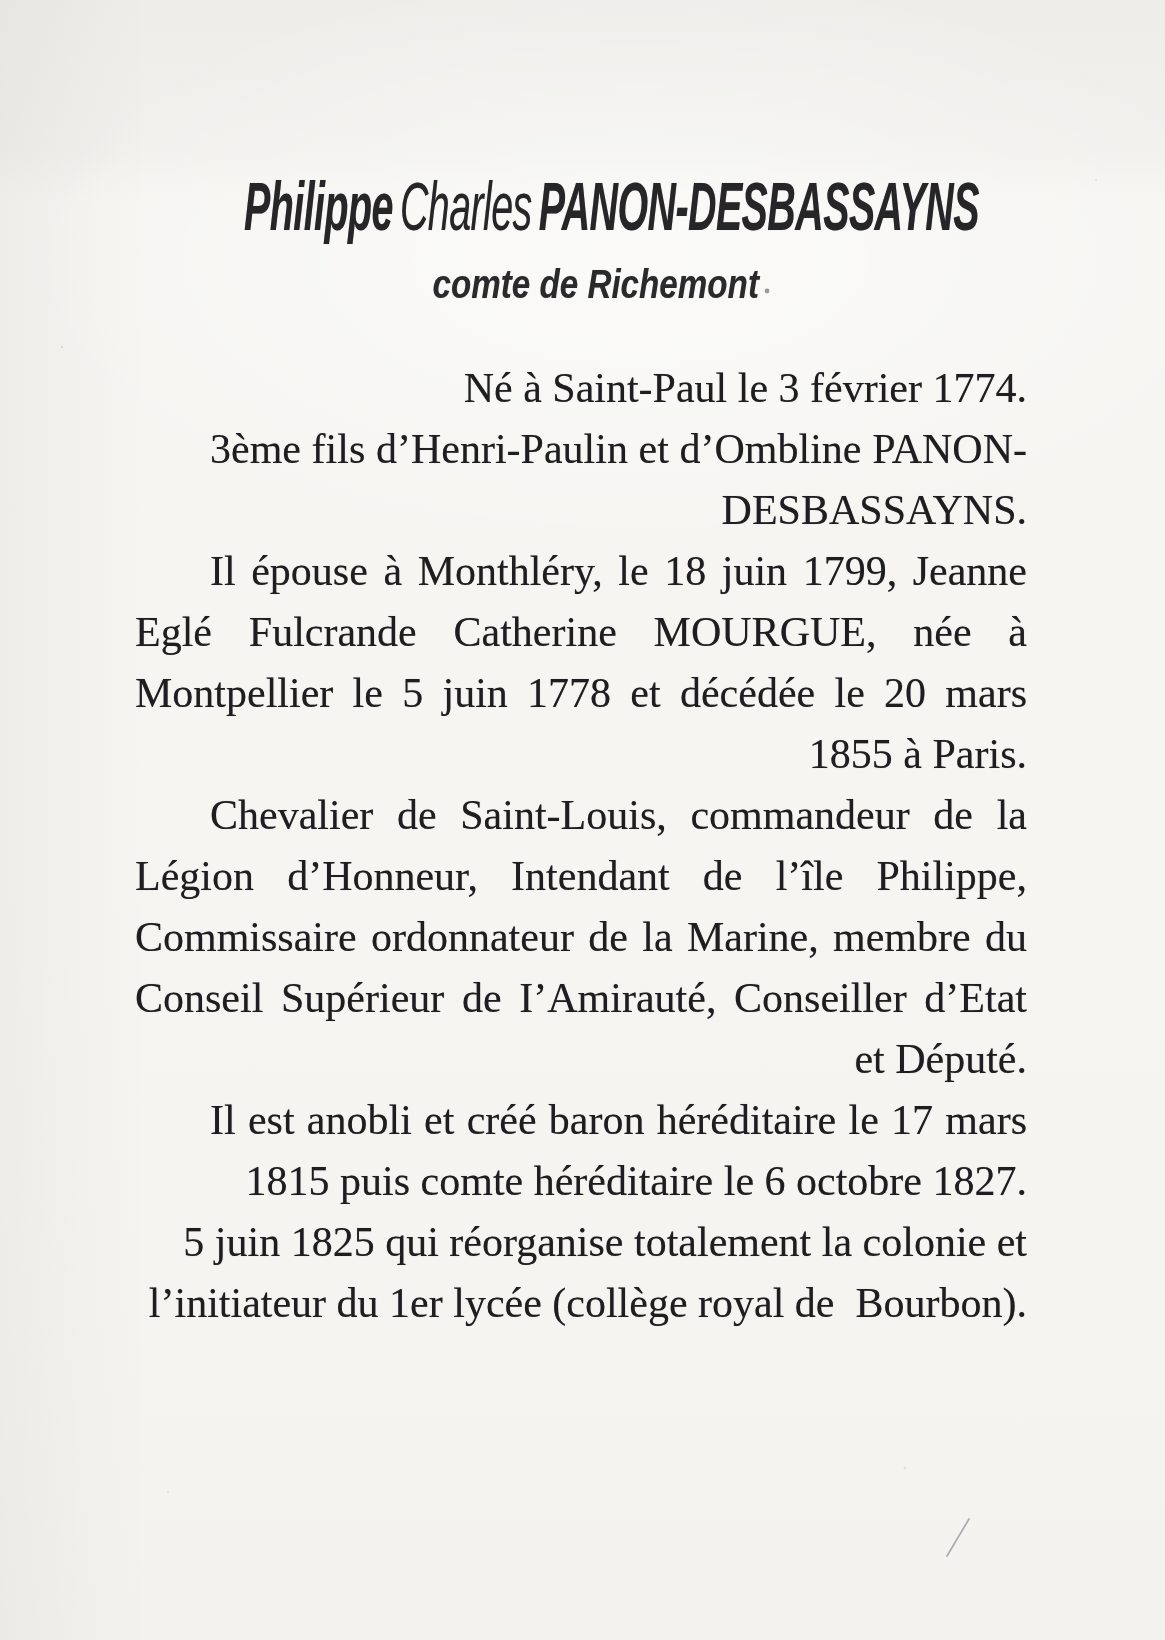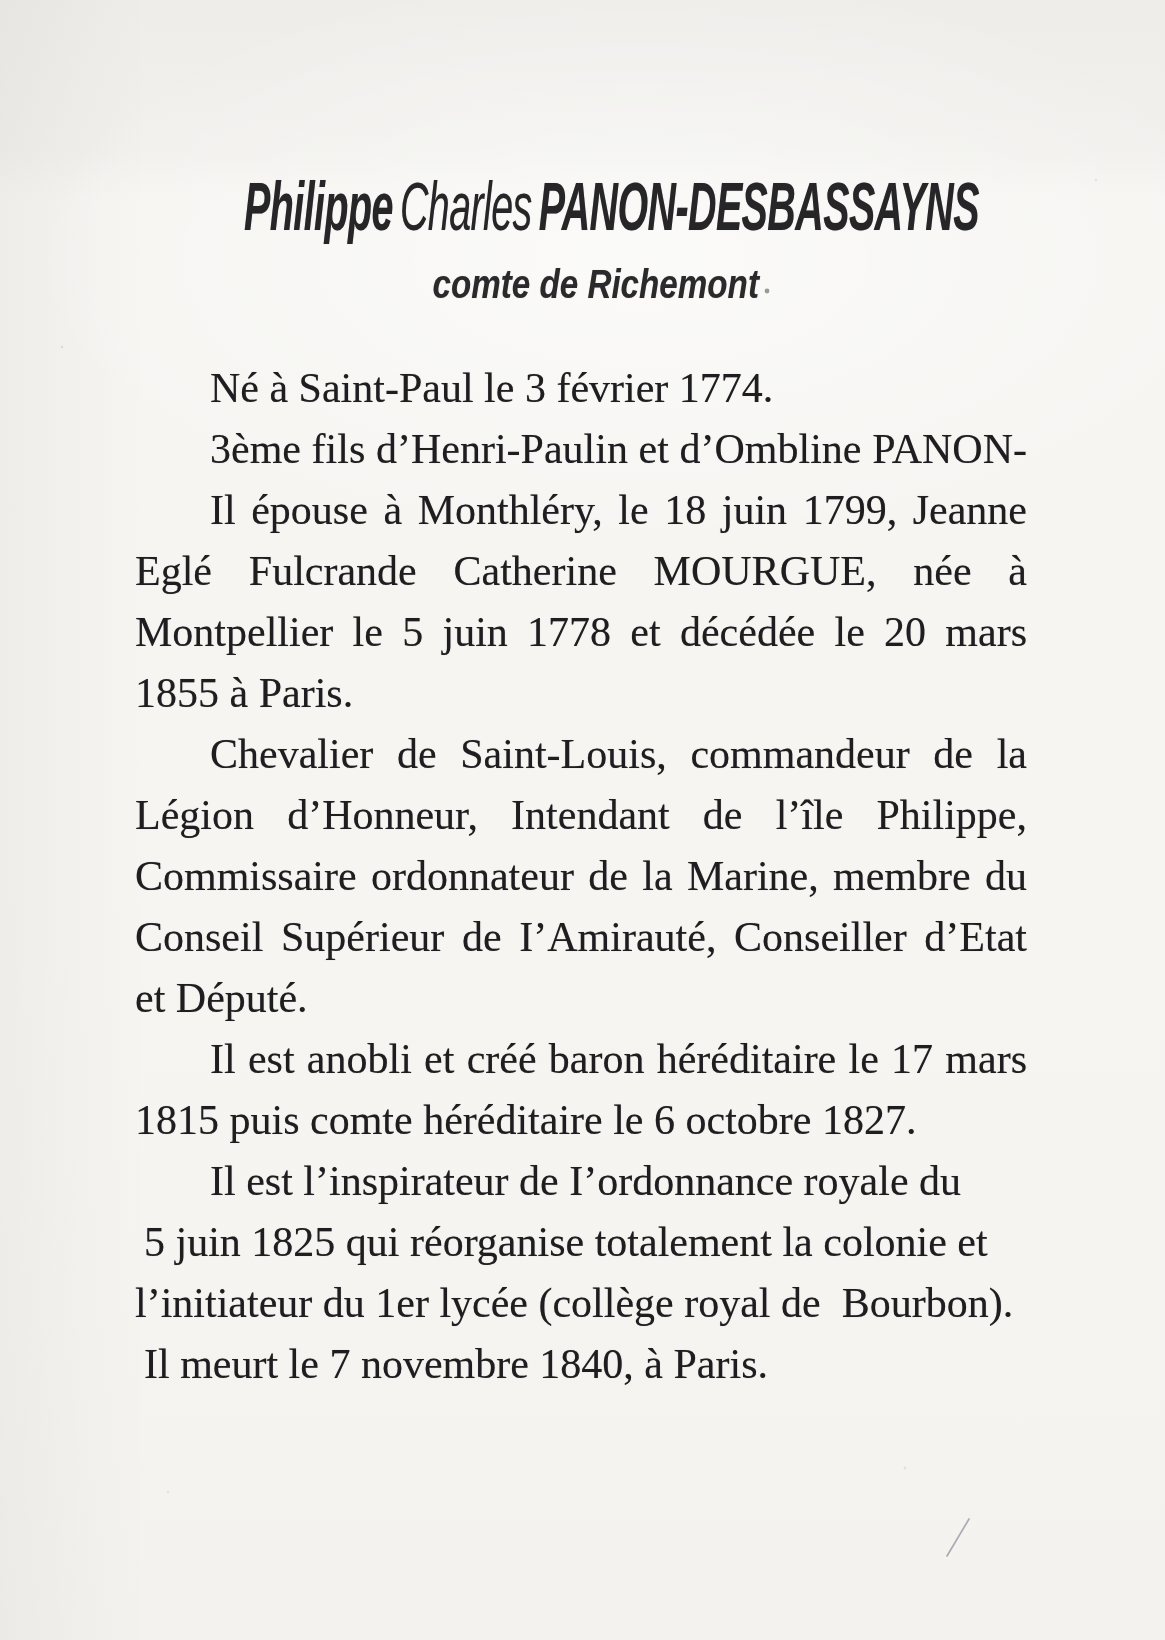--- a/index.html
+++ b/index.html
@@ -53,56 +53,55 @@
     text-shadow:0 0 1px rgba(40,40,40,.3);
   }
 
   
   .body-text{
     position:absolute;left:135px;top:358px;width:892px;
     font-size:42px;line-height:61px;
     color:#1e1e21;
     text-shadow:0 0 .7px rgba(20,20,25,.45);
   }
-  .bline{height:61px;white-space:normal;text-align:left;}
+  .bline{height:61px;white-space:normal;text-align:right;}
   .l-just{text-align:justify;text-align-last:justify;text-justify:inter-word;}
   .l-first{padding-left:75px;}
   .l-tiny{padding-left:9px;}
 </style>
 </head>
 <body>
 
 <div class="paper"></div>
 
 <div class="title-wrap">
   <h1 class="doc-title"><span class="t-bold">Philippe</span><span class="t-reg">Charles</span><span class="t-bold">PANON-DESBASSAYNS</span></h1>
 </div>
 
 <div class="subtitle-wrap">
   <div class="doc-subtitle">comte de Richemont</div>
 </div>
 
 <div class="body-text">
     <div class="bline l-first">Né à Saint-Paul le 3 février 1774.</div>
     <div class="bline l-just l-first">3ème fils d’Henri-Paulin et d’Ombline PANON-</div>
+    <div class="bline">DESBASSAYNS.</div>
     <div class="bline l-just l-first">Il épouse à Monthléry, le 18 juin 1799, Jeanne</div>
     <div class="bline l-just">Eglé Fulcrande Catherine MOURGUE, née à</div>
     <div class="bline l-just">Montpellier le 5 juin 1778 et décédée le 20 mars</div>
     <div class="bline">1855 à Paris.</div>
     <div class="bline l-just l-first">Chevalier de Saint-Louis, commandeur de la</div>
     <div class="bline l-just">Légion d’Honneur, Intendant de l’île Philippe,</div>
     <div class="bline l-just">Commissaire ordonnateur de la Marine, membre du</div>
     <div class="bline l-just">Conseil Supérieur de I’Amirauté, Conseiller d’Etat</div>
     <div class="bline">et Député.</div>
     <div class="bline l-just l-first">Il est anobli et créé baron héréditaire le 17 mars</div>
     <div class="bline">1815 puis comte héréditaire le 6 octobre 1827.</div>
-    <div class="bline l-first">Il est l’inspirateur de I’ordonnance royale du</div>
     <div class="bline l-tiny">5 juin 1825 qui réorganise totalement la colonie et</div>
     <div class="bline">l’initiateur du 1er lycée (collège royal de&nbsp; Bourbon).</div>
-    <div class="bline l-tiny">Il meurt le 7 novembre 1840, à Paris.</div>
   </div>
 
 <svg class="artifacts" width="1165" height="1640" viewBox="0 0 1165 1640" xmlns="http://www.w3.org/2000/svg">
 
   <circle cx="767" cy="291" r="2.4" fill="#4a4a4e" opacity="0.55"></circle>
 
   <line x1="947" y1="1556" x2="969" y2="1519" stroke="#9a9ba2" stroke-width="1.7" opacity="0.8" stroke-linecap="round"></line>
 
   <circle cx="62" cy="347" r="1.2" fill="#777" opacity="0.18"></circle>
   <circle cx="905" cy="1468" r="1.4" fill="#777" opacity="0.15"></circle>

